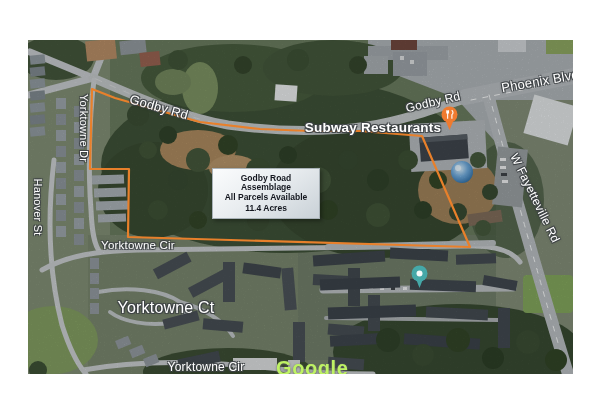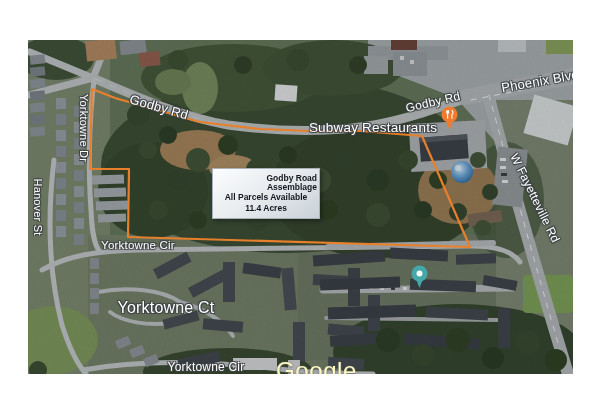--- a/index.html
+++ b/index.html
@@ -3,28 +3,28 @@
 <meta charset="utf-8">
 <style>
   html,body{margin:0;padding:0;background:#ffffff;}
   body{width:600px;height:400px;overflow:hidden;font-family:"Liberation Sans",sans-serif;}
   .frame{position:relative;width:600px;height:400px;background:#ffffff;}
   .map{position:absolute;left:28px;top:40px;width:545px;height:334px;overflow:hidden;background:#68795d;}
   .scene{position:absolute;left:0;top:0;}
   .maplabel{position:absolute;white-space:nowrap;color:#fff;letter-spacing:.2px;font-weight:400;
     text-shadow:-1px -1px 0 rgba(62,66,70,.9),1px -1px 0 rgba(62,66,70,.9),
                 -1px 1px 0 rgba(62,66,70,.9),1px 1px 0 rgba(62,66,70,.9),0 0 3px rgba(35,40,44,.55);}
-  .poi{font-weight:400;text-align:center;}
-  .google{position:absolute;left:248px;top:317px;font-size:24px;font-weight:400;color:#fef9c3;
+  .poi{font-weight:700;text-align:center;}
+  .google{position:absolute;left:248px;top:317px;font-size:20px;font-weight:700;color:#bef264;
     letter-spacing:.6px;text-shadow:0 1px 2px rgba(90,90,90,.8),0 0 2px rgba(120,120,120,.6);}
   .infobox{position:absolute;left:184px;top:128px;width:108px;height:51px;box-sizing:border-box;
     background:linear-gradient(145deg,#fbfcfd 0%,#e9edf0 45%,#c9d1d7 100%);
     border:1px solid #a9b2b8;box-shadow:1.5px 2px 4px rgba(0,0,0,.35);
     display:flex;flex-direction:column;justify-content:space-around;align-items:center;
-    padding:4px 2px;text-align:right;}
+    padding:4px 2px;text-align:center;}
   .infobox div{font-size:8.5px;font-weight:bold;color:#14171f;line-height:1;}
   .pin{position:absolute;}
 </style>
 </head>
 <body>
 
 <div class="frame">
   <div class="map">
 
     <svg class="scene" width="545" height="334" viewBox="0 0 545 334">

